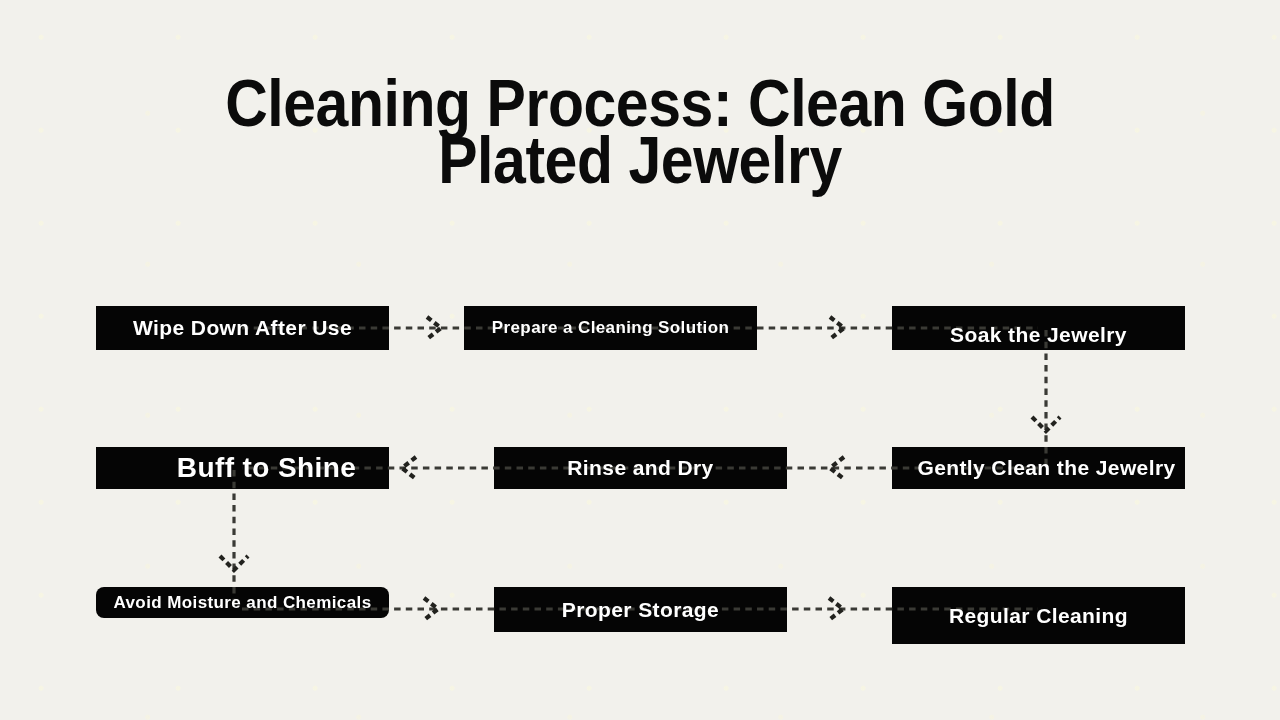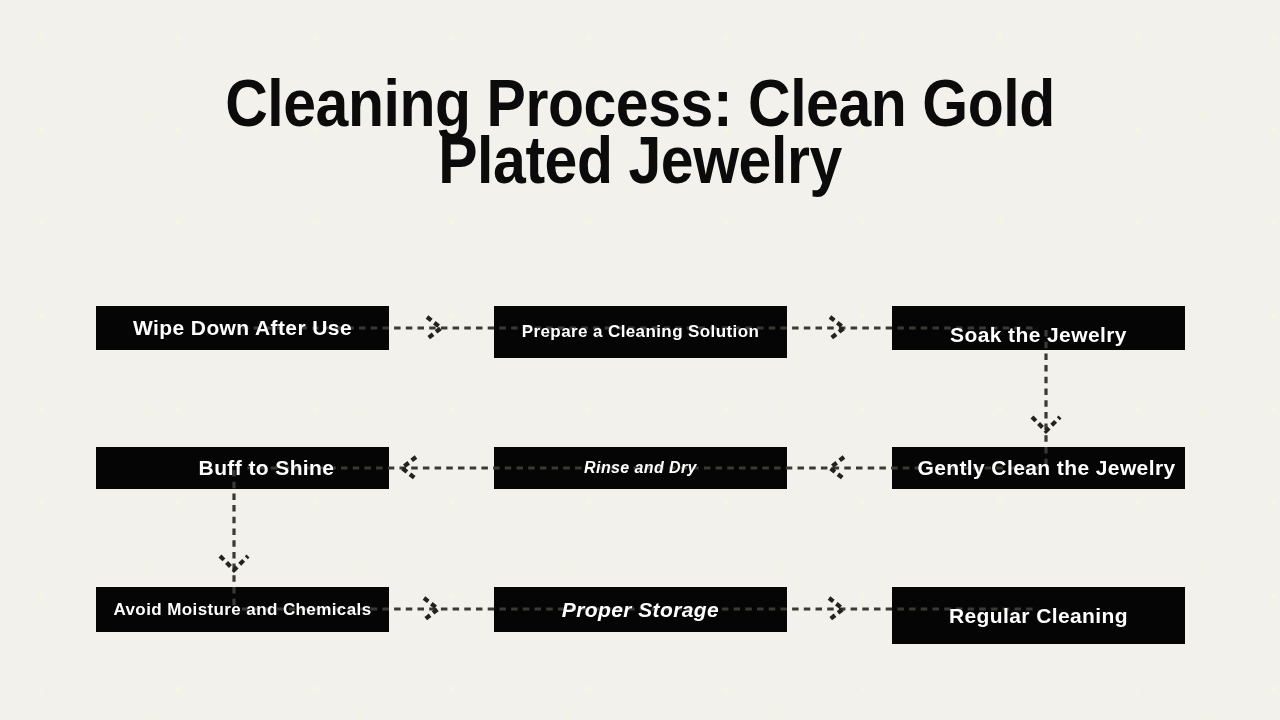--- a/index.html
+++ b/index.html
@@ -84,39 +84,39 @@
   <h1 class="title">
     <span class="line">Cleaning Process: Clean Gold</span>
     <span class="line">Plated Jewelry</span>
   </h1>
 
   <div class="flow">
 
     <div class="step" style="left: 96px; top: 306px; height: 44px;">
       <span class="label" style="font-size: 21px;">Wipe Down After Use</span>
     </div>
-    <div class="step" style="left: 494px; top: 306px; height: 52px;">
+    <div class="step" style="left: 464px; top: 306px; height: 44px;">
       <span class="label" style="font-size: 17px;">Prepare a Cleaning Solution</span>
     </div>
     <div class="step" style="left: 892px; top: 306px; height: 44px;">
       <span class="label" style="font-size: 21px; margin-top: 13px;">Soak the Jewelry</span>
     </div>
     <div class="step" style="left: 96px; top: 447px; height: 42px;">
-      <span class="label" style="font-size: 21px; padding-left: 48px;">Buff to Shine</span>
+      <span class="label" style="font-size: 28px; padding-left: 48px;">Buff to Shine</span>
     </div>
     <div class="step" style="left: 494px; top: 447px; height: 42px;">
-      <span class="label" style="font-size: 16px; font-style: italic;">Rinse and Dry</span>
+      <span class="label" style="font-size: 21px;">Rinse and Dry</span>
     </div>
     <div class="step" style="left: 892px; top: 447px; height: 42px; padding-left: 16px;">
       <span class="label" style="font-size: 21px;">Gently Clean the Jewelry</span>
     </div>
-    <div class="step" style="left: 96px; top: 587px; height: 45px;">
+    <div class="step" style="left: 96px; top: 587px; height: 31px; border-radius: 8px;">
       <span class="label" style="font-size: 17px;">Avoid Moisture and Chemicals</span>
     </div>
-    <div class="step" style="left: 494px; top: 587px; height: 45px; font-style: italic;">
+    <div class="step" style="left: 494px; top: 587px; height: 45px;">
       <span class="label" style="font-size: 21px;">Proper Storage</span>
     </div>
     <div class="step" style="left: 892px; top: 587px; height: 57px;">
       <span class="label" style="font-size: 21px;">Regular Cleaning</span>
     </div>
 
     <svg class="connectors" width="1280" height="720" viewBox="0 0 1280 720">
 
       <path class="conn-line" d="M 242 328 H 640"></path>
       <path class="conn-line" d="M 640 328 H 1038"></path>

